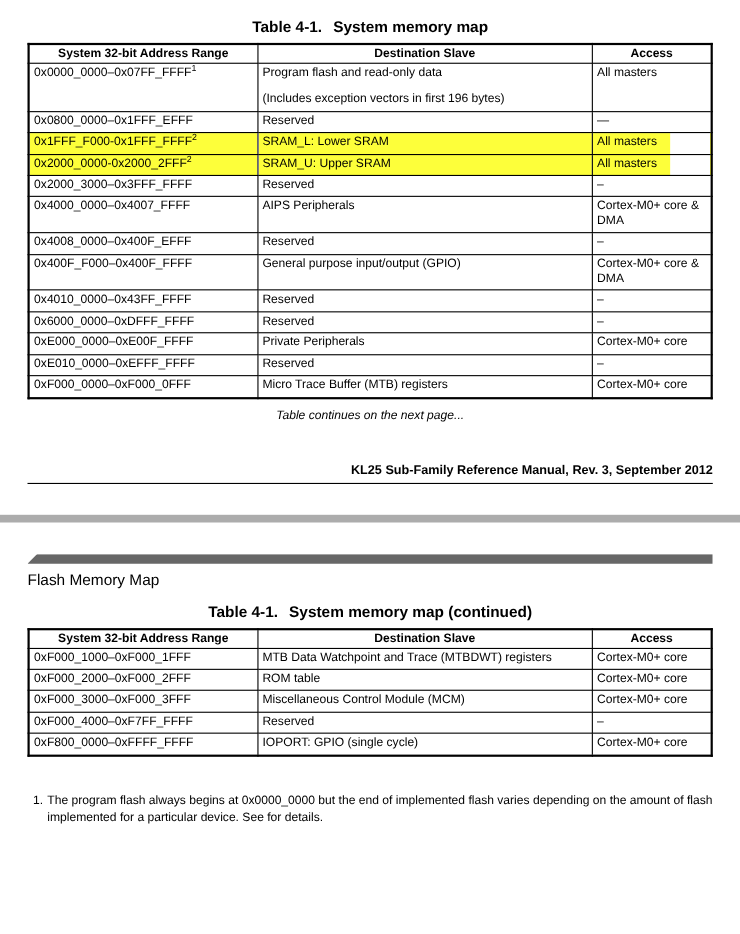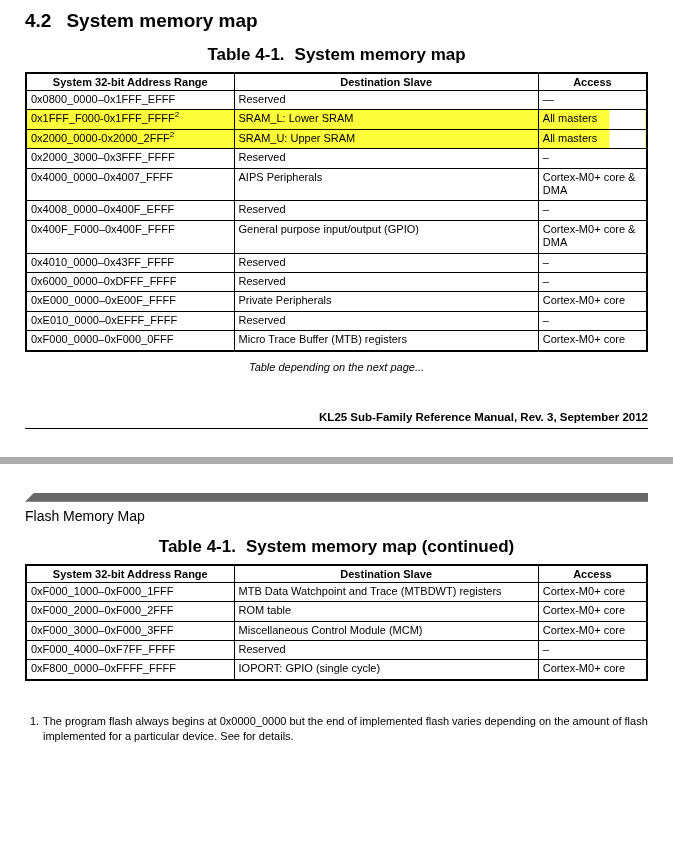--- a/index.html
+++ b/index.html
@@ -21,21 +21,21 @@
   .heading .num { margin-right: 15px; }
 
   .intro {
     font-family: "Liberation Serif", serif;
     font-size: 15.5px;
     margin: 0 0 9px 0;
   }
 
   .caption {
     text-align: center; font-weight: bold;
-    font-size: 17px;
+    font-size: 14px;
     margin: 10px 0 7px 0;
   }
   .caption .cap-label { margin-right: 10px; }
 
   table.memtable {
     width: 100%;
     border-collapse: collapse;
     border: 2px solid #000;
     table-layout: fixed;
   }
@@ -107,23 +107,20 @@
   .footnotes { margin-top: 33px; font-size: 11px; }
   .fn { display: flex; line-height: 1.42; }
   .fn-num { flex: none; width: 18px; padding-left: 5px; }
   .fn-text { flex: 1; }
 </style>
 </head>
 <body>
 
 <div class="page">
 
-  <div class="heading">
-    <span class="num">4.2</span><span>System memory map</span>
-  </div>
 
 
   <div class="caption">
     <span class="cap-label">Table 4-1.</span><span>System memory map</span>
   </div>
 
   <table class="memtable">
     <colgroup>
         <col class="c1">
         <col class="c2">
@@ -131,20 +128,28 @@
       </colgroup>
     <thead>
       <tr>
         <th>System 32-bit Address Range</th>
         <th>Destination Slave</th>
         <th>Access</th>
       </tr>
     </thead>
     <tbody>
         <tr>
+          <td>0x0000_0000–0x07FF_FFFF<sup>1</sup></td>
+          <td>
+            <div>Program flash and read-only data</div>
+            <div class="gap">(Includes exception vectors in first 196 bytes)</div>
+          </td>
+          <td class="access-cell">All masters</td>
+        </tr>
+        <tr>
           <td>0x0800_0000–0x1FFF_EFFF</td>
           <td>
             <div>Reserved</div>
           </td>
           <td class="access-cell">—</td>
         </tr>
         <tr class="hl-row">
           <td>0x1FFF_F000-0x1FFF_FFFF<sup>2</sup></td>
           <td>
             <div>SRAM_L: Lower SRAM</div>
@@ -217,21 +222,21 @@
         <tr>
           <td>0xF000_0000–0xF000_0FFF</td>
           <td>
             <div>Micro Trace Buffer (MTB) registers</div>
           </td>
           <td class="access-cell">Cortex-M0+ core</td>
         </tr>
       </tbody>
   </table>
 
-  <div class="continues">Table depending on the next page...</div>
+  <div class="continues">Table continues on the next page...</div>
 
   <div class="page-footer">
     <div class="footer-center">KL25 Sub-Family Reference Manual, Rev. 3, September 2012</div>
   </div>
 
   <div class="page-divider"></div>
 
   <div class="chapter-bar"></div>
   <div class="running-header">Flash Memory Map</div>
 

